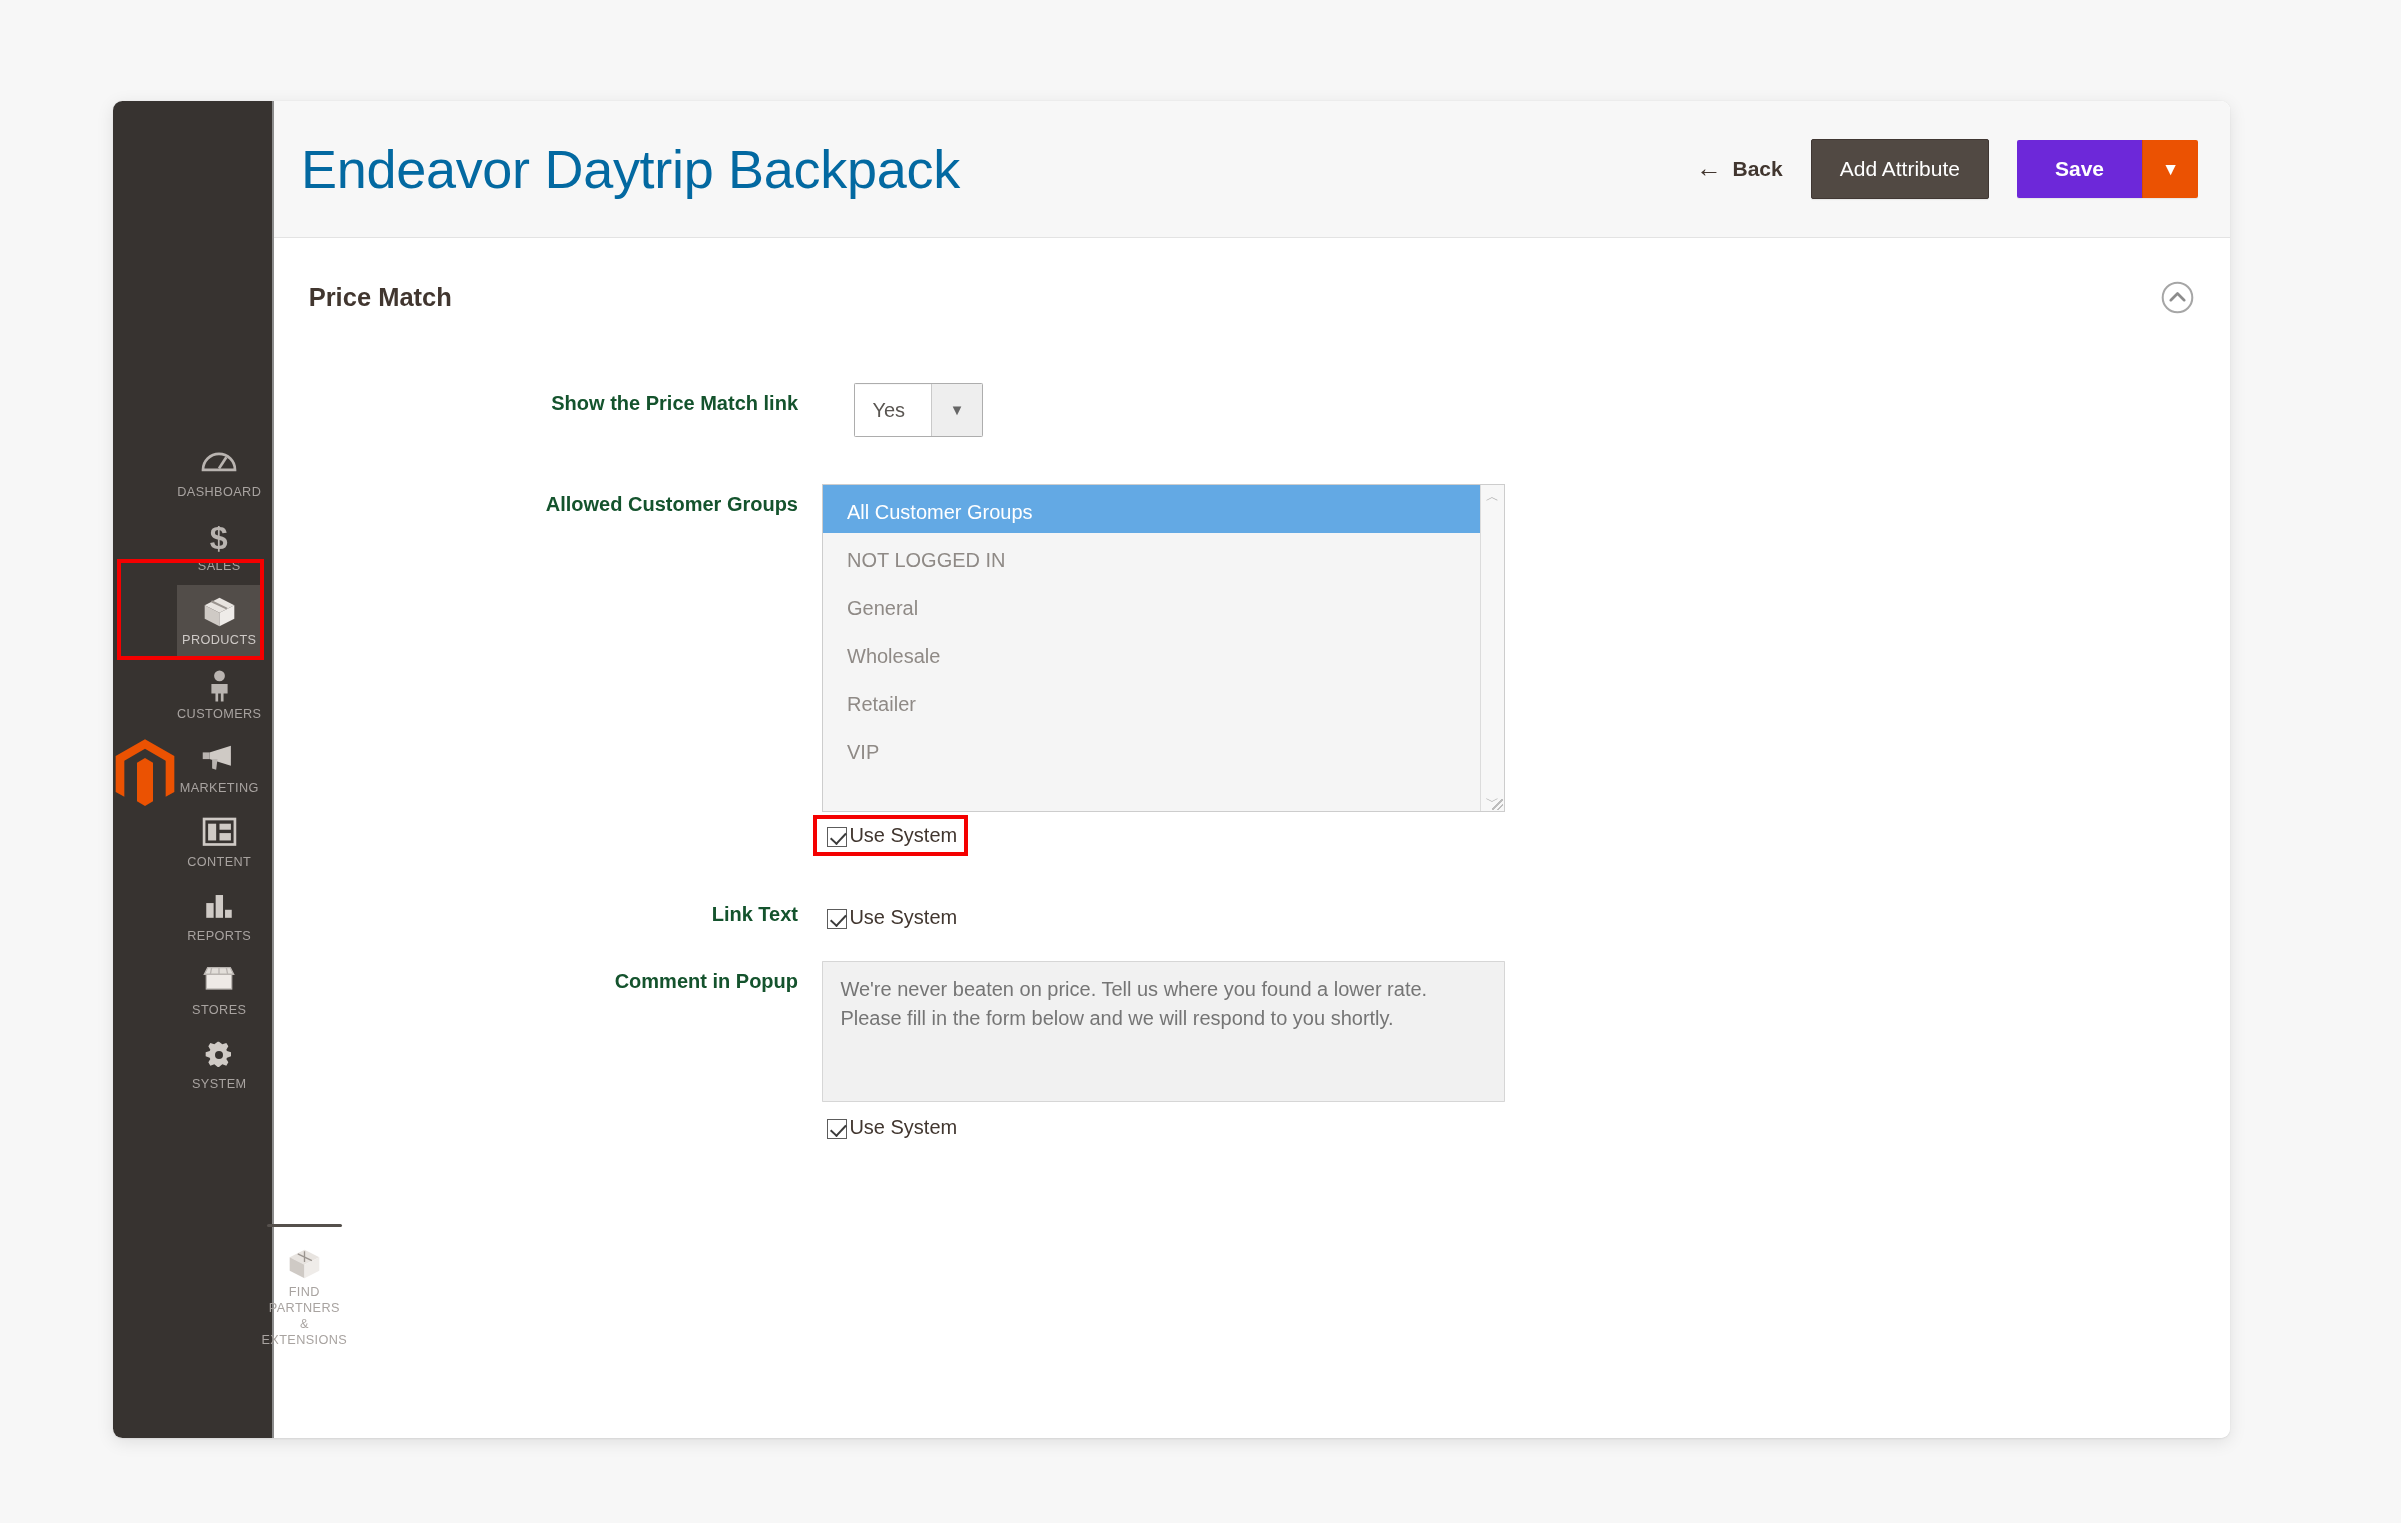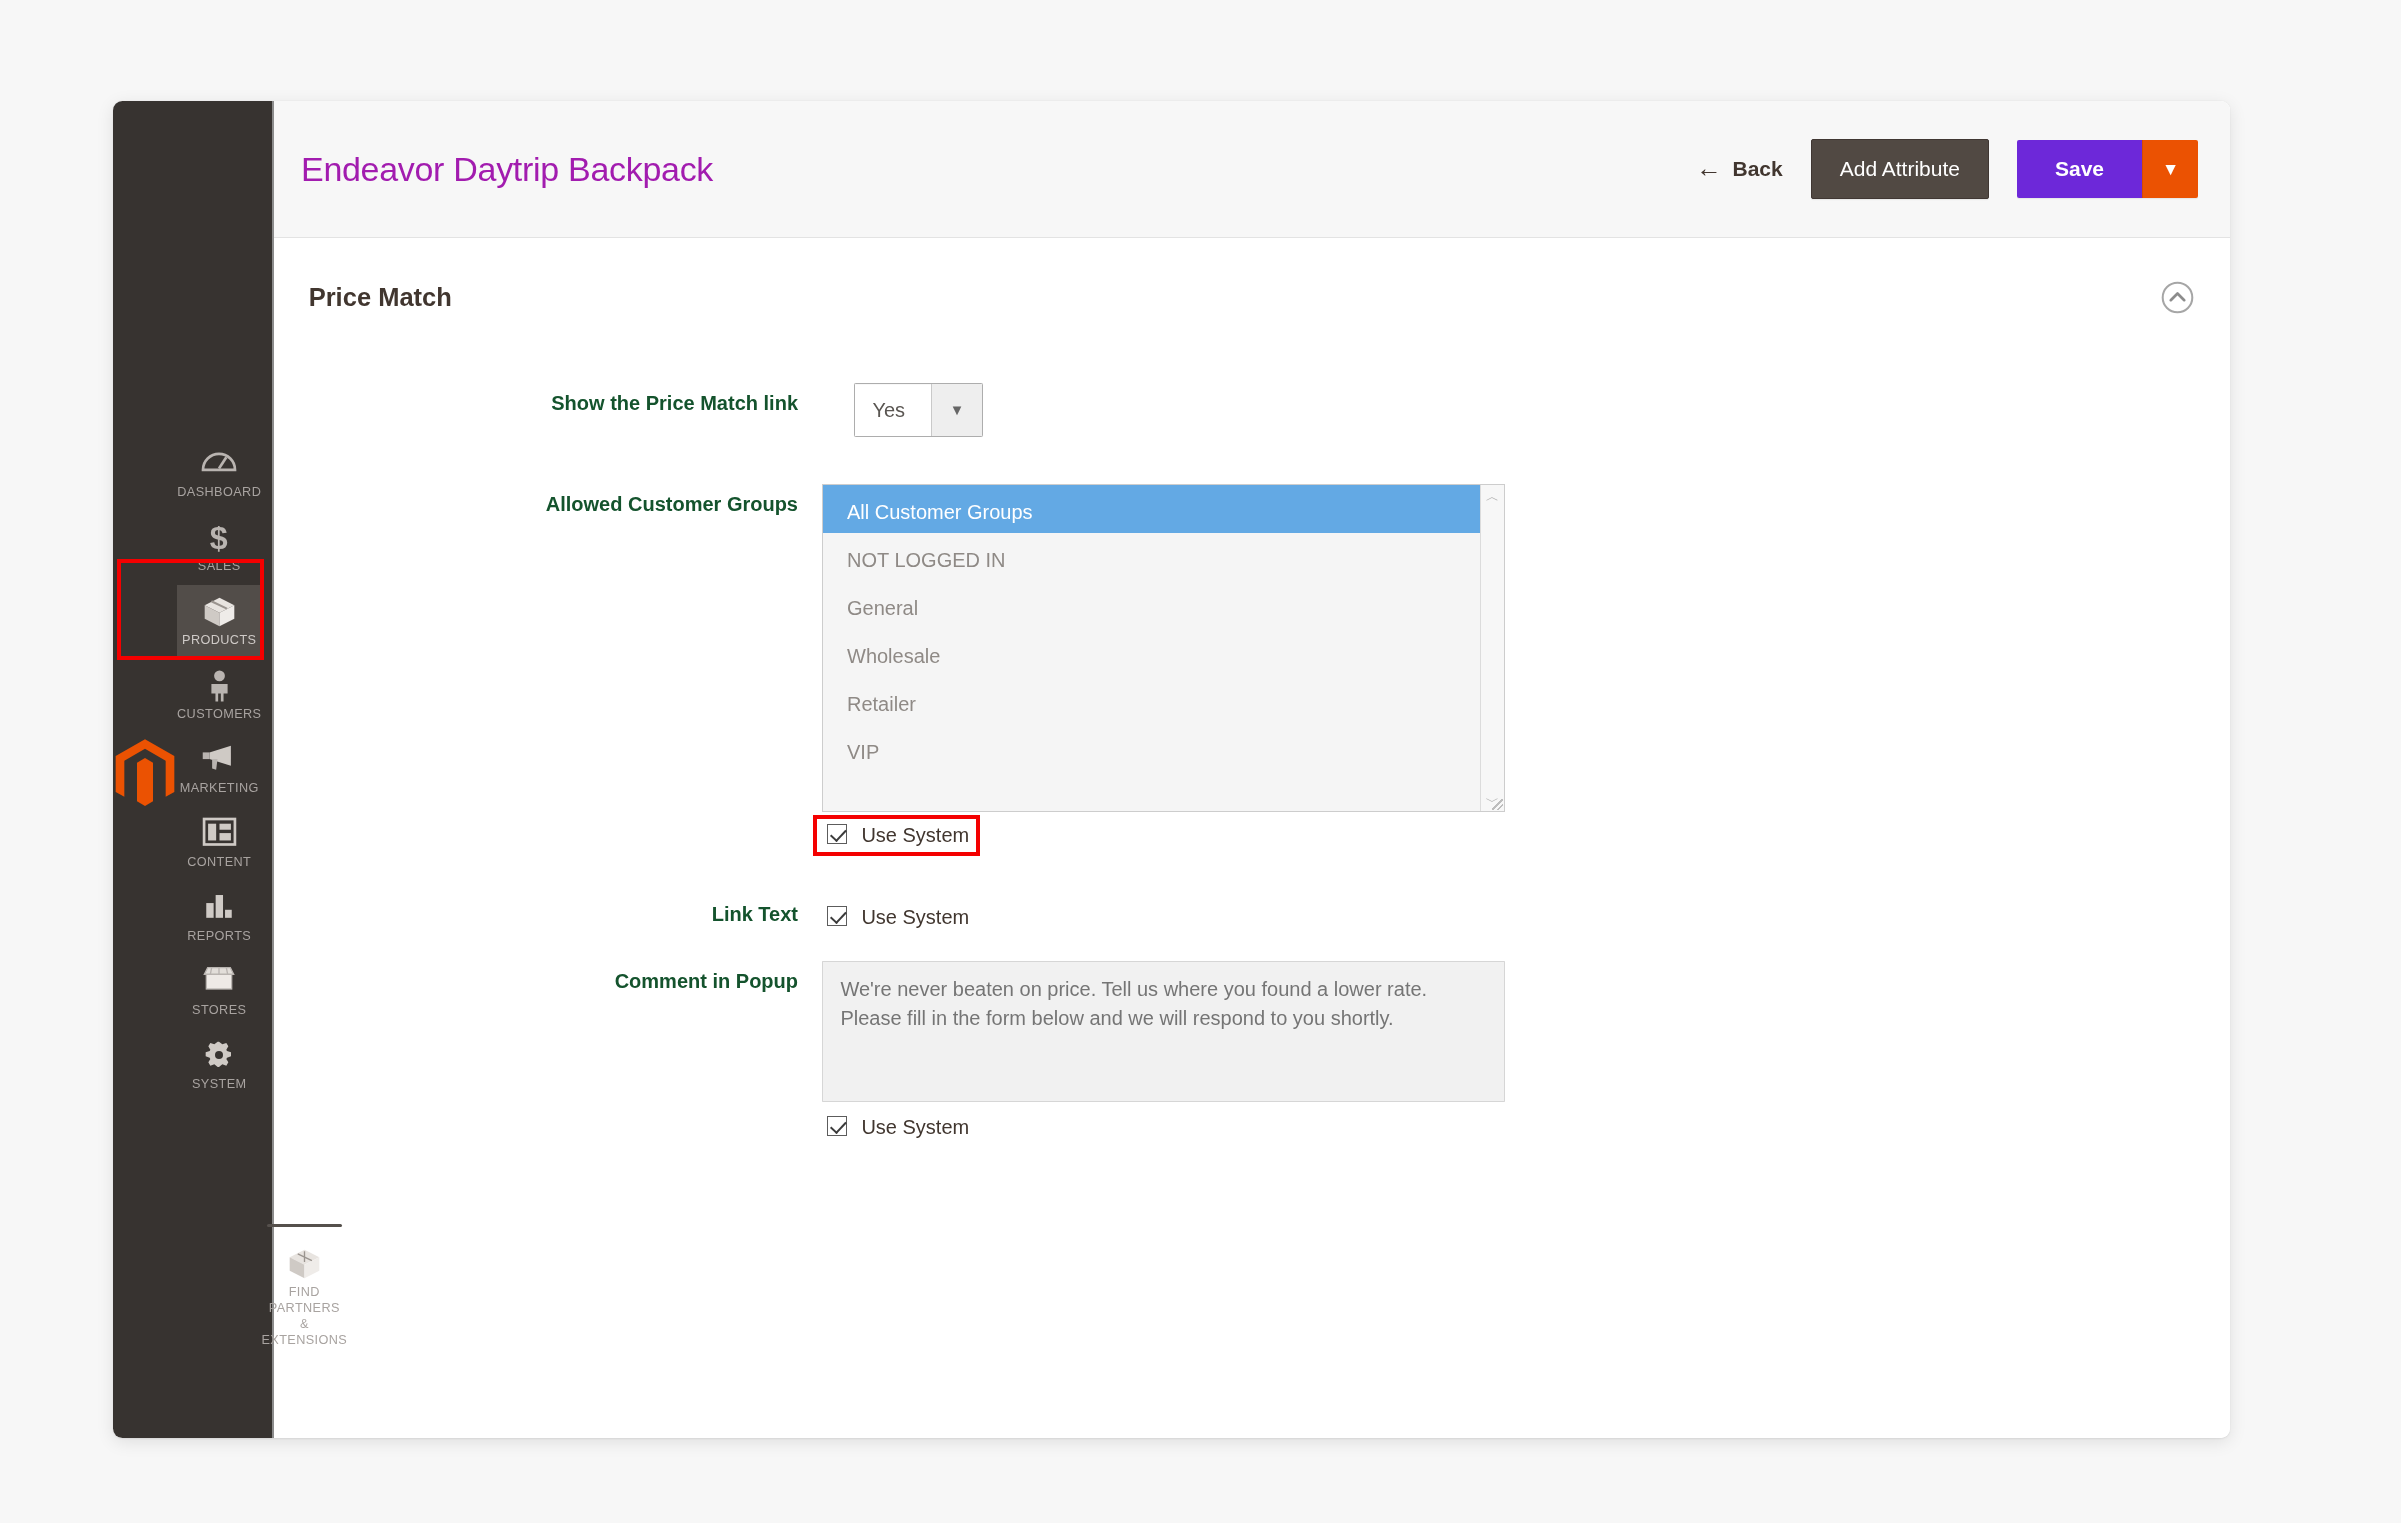--- a/index.html
+++ b/index.html
@@ -105,22 +105,22 @@
   .page-header {
     background: #f7f7f7;
     border-bottom: 1.3px solid #e3e3e3;
     height: 137px;
     display: flex;
     align-items: center;
     padding: 0 32px 0 27px;
     box-sizing: border-box;
   }
   .page-title {
-    font-size: 34px;
-    color: #a21caf;
+    font-size: 54px;
+    color: #0369a1;
     font-weight: 400;
     letter-spacing: -0.3px;
     white-space: nowrap;
     text-align: right;
   }
   .header-actions {
     margin-left: auto;
     display: flex;
     align-items: center;
     gap: 28px;
@@ -297,22 +297,22 @@
     right: 1.3px; bottom: 1.3px;
     width: 10.7px; height: 10.7px;
     background:
       linear-gradient(135deg, transparent 45%, #bdbdbd 45%, #bdbdbd 55%, transparent 55%),
       linear-gradient(135deg, transparent 70%, #bdbdbd 70%, #bdbdbd 80%, transparent 80%);
   }
 
   
   .check-row {
     display: flex;
-    align-items: flex-start;
-    gap: 14px;
+    align-items: flex-end;
+    gap: 2px;
     padding: 12px 0 0 5.4px;
     position: relative;
     width: max-content;
   }
   .cbox {
     width: 20px; height: 20px;
     border: 1.3px solid #5c5c5c;
     background: #ffffff;
     position: relative;
     box-sizing: border-box;

